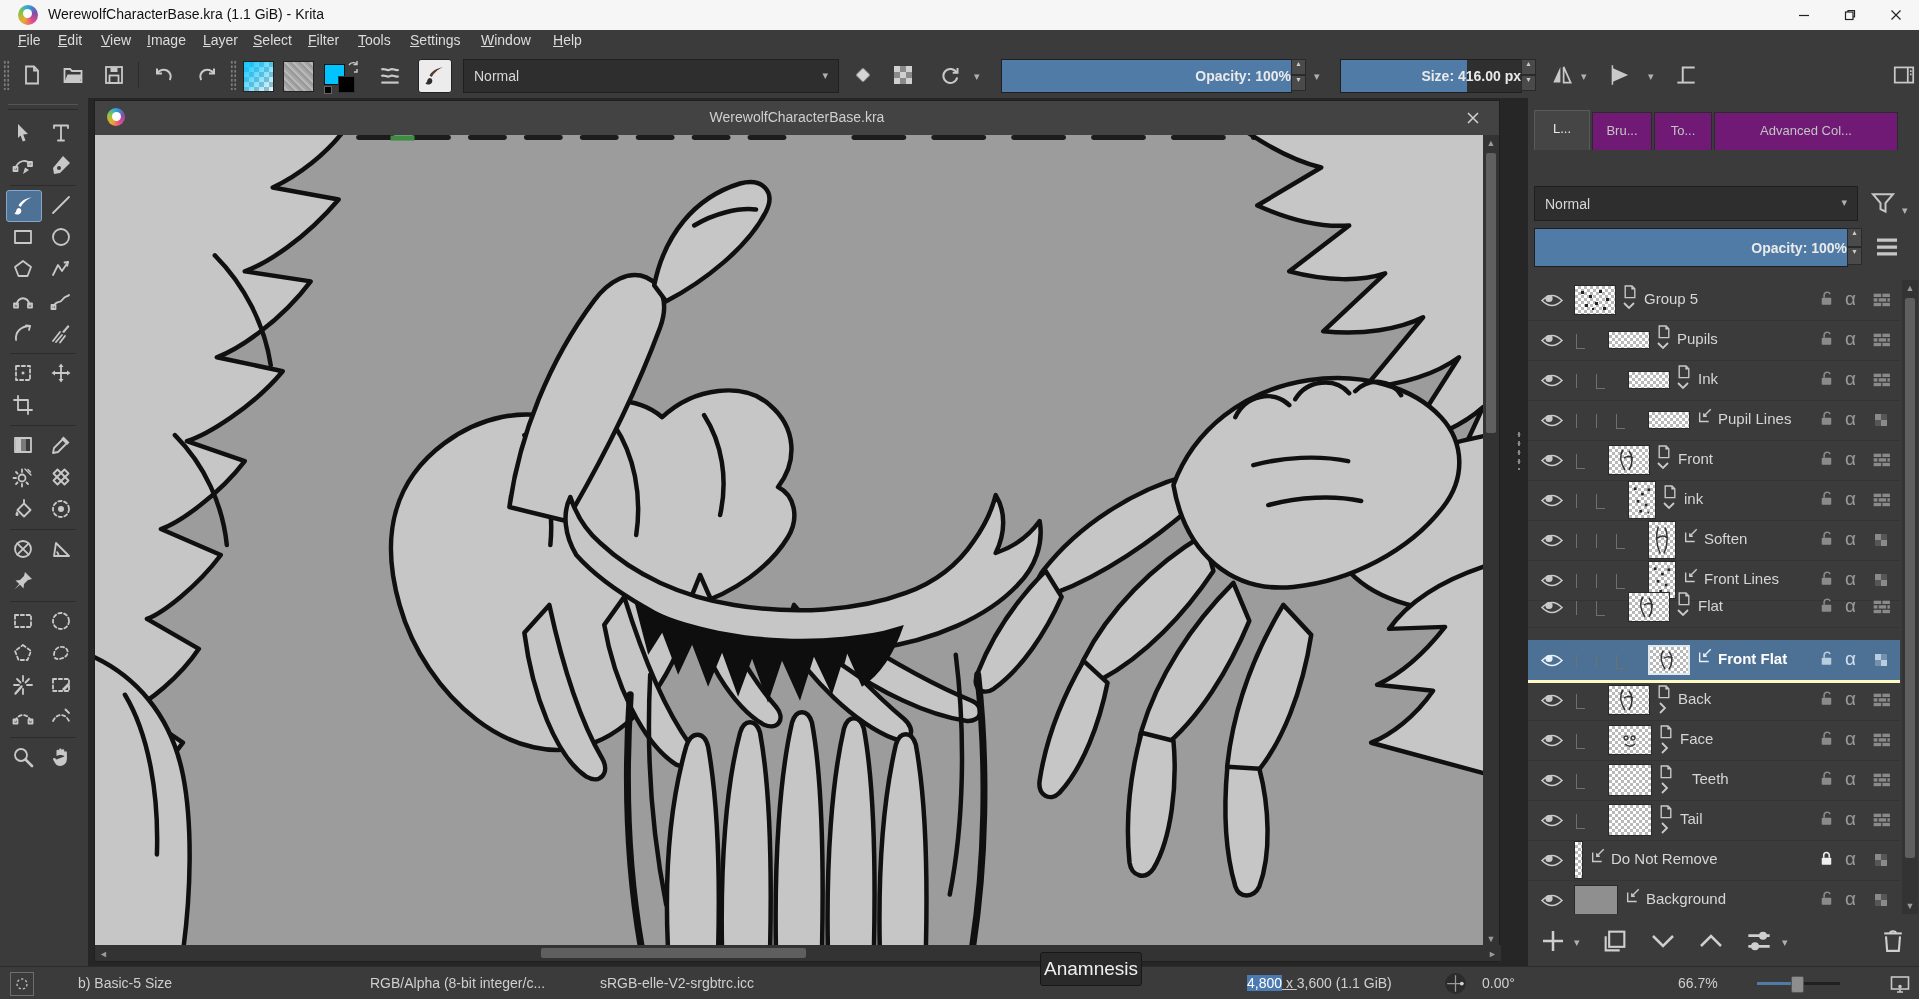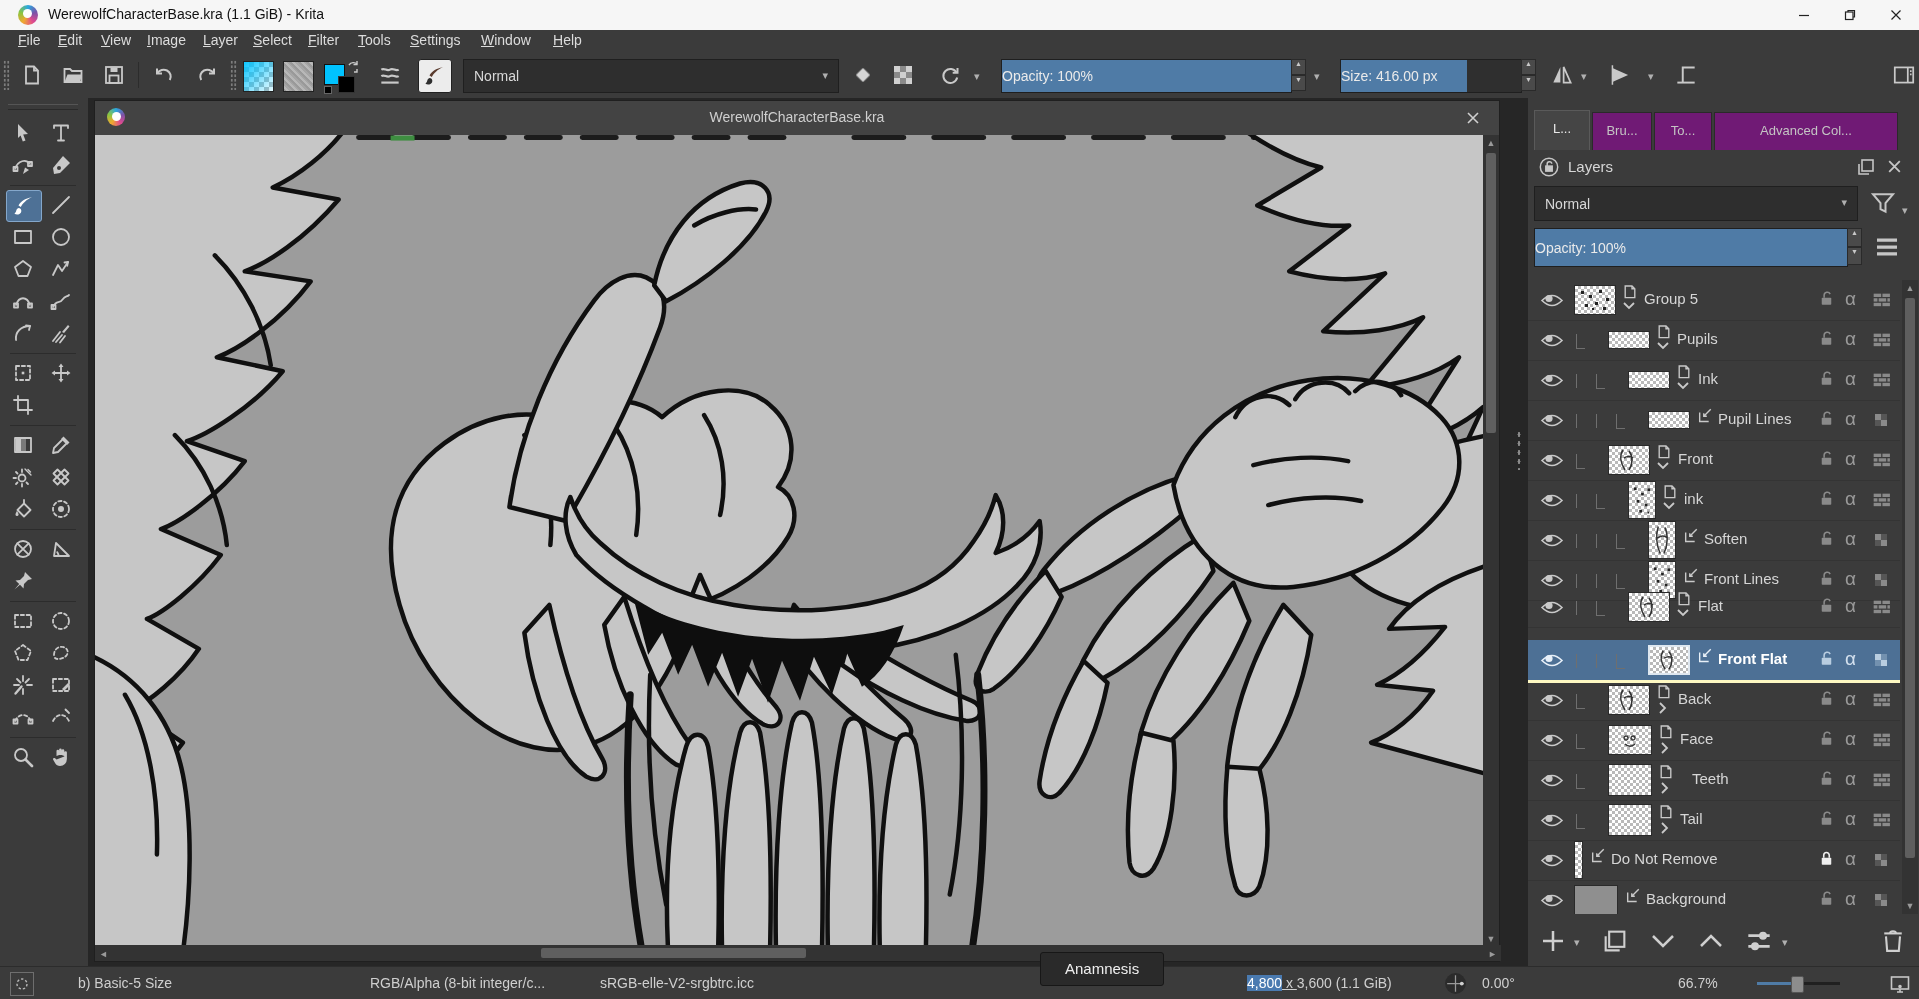--- a/index.html
+++ b/index.html
@@ -18,21 +18,21 @@
   
   #toolbar{position:absolute;left:0;top:52px;width:1919px;height:46px;background:#3b3b3b;border-bottom:1px solid #2a2a2a;color:#c9c9c9;}
   .grip{position:absolute;top:8px;width:7px;height:30px;background-image:radial-gradient(#7d7d7d 1px,transparent 1.2px);background-size:3.5px 4.5px;}
   .tbtn{position:absolute;top:9px;width:28px;height:28px;display:flex;align-items:center;justify-content:center;color:#c9c9c9;}
   .vsep{position:absolute;top:10px;width:1px;height:26px;background:#2c2c2c;}
   .combo{position:absolute;background:#2e2e2e;border:1px solid #1f1f1f;color:#d8d8d8;font-size:14px;}
   .combo .cv{position:absolute;left:10px;top:50%;transform:translateY(-50%);}
   .caret{color:#b0b0b0;font-size:11px;}
   .slider{position:absolute;background:#2f2f2f;border:1px solid #1f1f1f;overflow:hidden;color:#eaeaea;font-size:14px;}
   .slider .fill{position:absolute;left:0;top:0;bottom:0;background:#4f7ba6;}
-  .slider .lab{position:absolute;left:0;right:0;top:50%;transform:translateY(-50%);text-align:left;}
+  .slider .lab{position:absolute;left:8px;right:0;top:50%;transform:translateY(-50%);text-align:right;font-weight:bold;}
   .spin{position:absolute;width:15px;display:flex;flex-direction:column;}
   .spin div{flex:1;background:#4a4a4a;border:1px solid #2a2a2a;color:#c9c9c9;font-size:7px;line-height:8px;text-align:center;}
   .checker{background-image:linear-gradient(45deg,#b9b9b9 25%,transparent 25%,transparent 75%,#b9b9b9 75%),linear-gradient(45deg,#b9b9b9 25%,transparent 25%,transparent 75%,#b9b9b9 75%);background-size:10px 10px;background-position:0 0,5px 5px;background-color:#fff;}
   
   #toolbox{position:absolute;left:0;top:98px;width:88px;height:868px;background:#3b3b3b;border-right:1px solid #2d2d2d;}
   #toolbox .handle{position:absolute;left:8px;top:6px;width:70px;height:4px;border-top:1px solid #555;border-bottom:1px solid #2a2a2a;}
   .tool{position:absolute;width:34px;height:30px;display:flex;align-items:center;justify-content:center;color:#c8c8c8;border-radius:3px;}
   .tool.sel{background:#4e7196;border:1px solid #84a7cb;color:#fff;}
   .tsep{position:absolute;left:10px;width:66px;height:1px;background:#2c2c2c;}
   
@@ -57,21 +57,21 @@
   .licon{position:absolute;color:#9a9a9a;}
   .lrow.sel .licon{color:#d9e4f0;}
   .alpha{font-size:19px;font-style:normal;}
   .thumb{position:absolute;box-sizing:border-box;}
   .guide{position:absolute;border-left:1px solid #6f6f6f;}
   .guideL{position:absolute;border-left:1px solid #6f6f6f;border-bottom:1px solid #6f6f6f;}
   .dbtn{position:absolute;display:flex;align-items:center;justify-content:center;color:#cfcfcf;}
   
   #statusbar{position:absolute;left:0;top:966px;width:1919px;height:33px;background:#3b3b3b;border-top:1px solid #2c2c2c;color:#cfcfcf;font-size:14px;}
   #statusbar .st{position:absolute;top:8px;white-space:nowrap;}
-  #anamnesis{position:absolute;left:1040px;top:952px;height:32px;padding:0 24px;background:#2a2a2a;border:1px solid #171717;border-radius:3px;color:#efefef;font-size:15px;line-height:31px;}
+  #anamnesis{position:absolute;left:1040px;top:952px;height:32px;padding:0 3px;background:#2a2a2a;border:1px solid #171717;border-radius:3px;color:#efefef;font-size:19px;line-height:31px;}
   .hl{background:#4a7ab0;color:#fff;}
   svg{display:block;}
 </style>
 </head>
 <body>
 
 <div id="root">
 
   <div id="titlebar">
     <div class="applogo"></div>
@@ -550,35 +550,20 @@
     <div id="splitdots"></div>
   </div>
 
   <div id="docker">
     <div id="dtabs">
         <div class="dtab active" style="left: 6px; width: 56px;">L...</div>
         <div class="dtab" style="left: 64px; width: 60px;">Bru...</div>
         <div class="dtab" style="left: 126px; width: 58px;">To...</div>
         <div class="dtab" style="left: 186px; width: 184px;">Advanced Col...</div>
       </div>
-    <div id="dheader">
-      <svg class="abs" style="left:10px;top:4px;" width="22" height="22" viewBox="0 0 24 24" fill="none" stroke="#c6c6c6" stroke-width="1.6">
-          <circle cx="12" cy="12" r="9.5"></circle>
-          <rect x="8.5" y="11" width="7" height="5.5" fill="#c6c6c6"></rect>
-          <path d="M10 11 V9 a2.5 2.5 0 0 1 5 -0.5"></path>
-        </svg>
-      <span class="abs" style="left:40px;top:6px;">Layers</span>
-      <svg class="abs" style="left:328px;top:5px;" width="20" height="20" viewBox="0 0 20 20" fill="none" stroke="#c6c6c6" stroke-width="1.6">
-          <rect x="6" y="3" width="11" height="11"></rect>
-          <path d="M3 7 V17 H13"></path>
-        </svg>
-      <svg class="abs" style="left:358px;top:6px;" width="17" height="17" viewBox="0 0 16 16" stroke="#c6c6c6" stroke-width="1.7">
-          <path d="M3 3 L13 13 M13 3 L3 13"></path>
-        </svg>
-    </div>
     <div class="combo" style="left:6px;top:88px;width:322px;height:33px;">
       <span class="cv">Normal</span>
       <span class="caret abs" style="right:10px;top:9px;">▾</span>
     </div>
     <svg class="abs" style="left:340px;top:90px;" width="30" height="30" viewBox="0 0 24 24" fill="none" stroke="#c6c6c6" stroke-width="1.6">
         <path d="M4 5 H20 L14 12 V19 L10 17 V12 Z"></path>
       </svg>
     <span class="caret abs" style="left:374px;top:106px;">▾</span>
     <div class="slider" style="left:6px;top:130px;width:312px;height:37px;">
       <div class="fill" style="width:100%;"></div>

